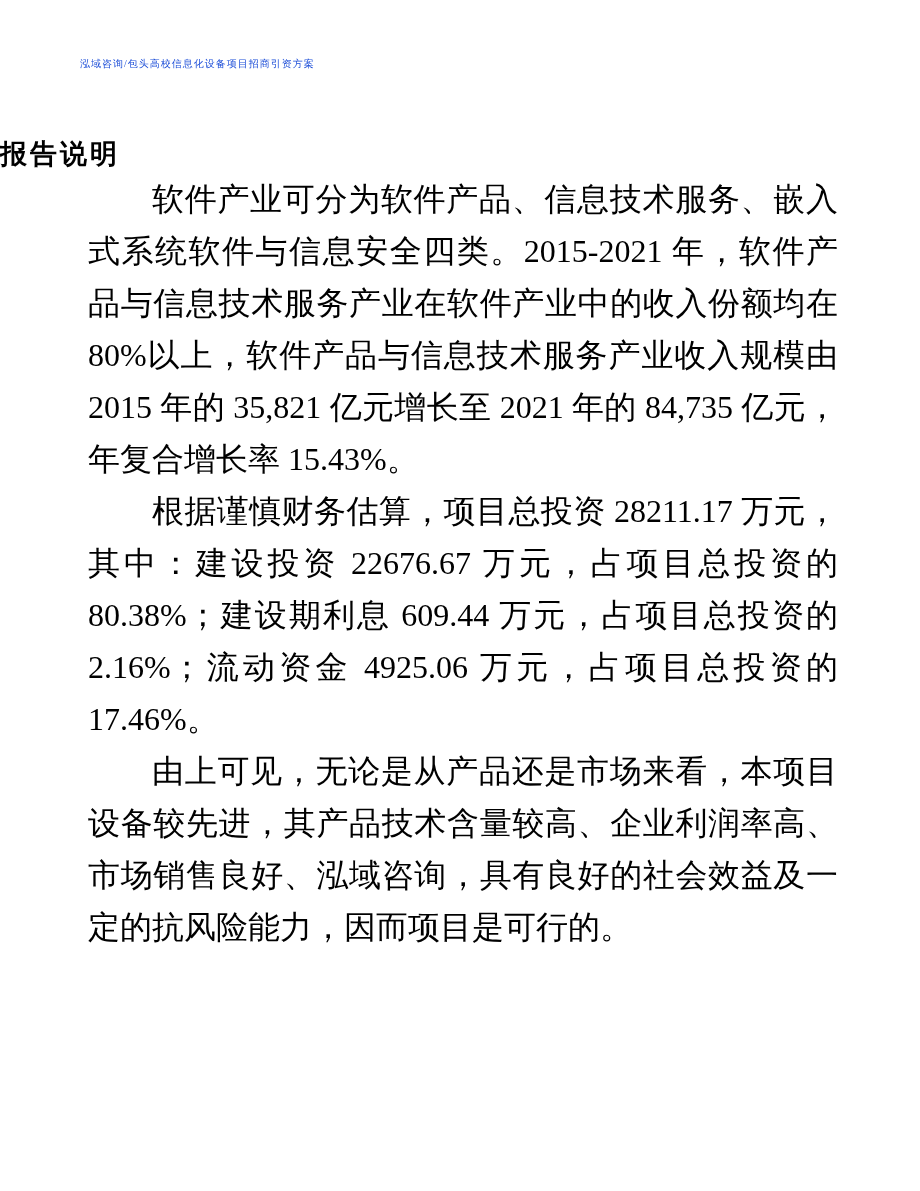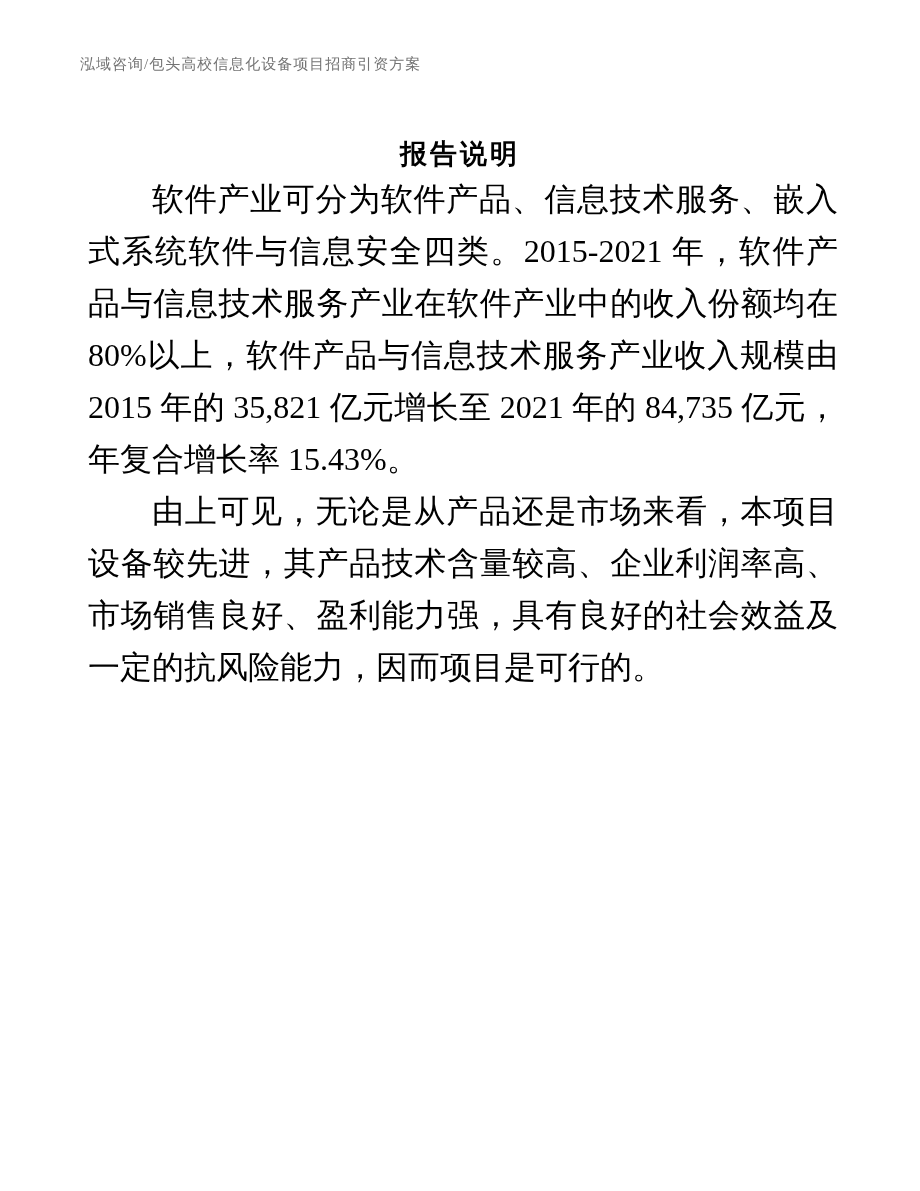--- a/index.html
+++ b/index.html
@@ -14,32 +14,31 @@
     height: 1191px;
     background: #ffffff;
     overflow: hidden;
     font-family: "Liberation Serif", "DejaVu Serif", serif;
     color: #000000;
   }
   .doc-header {
     position: absolute;
     left: 80px;
     top: 53px;
-    font-size: 15px;
+    font-size: 10px;
     line-height: 22px;
-    color: #737373;
+    color: #1d4ed8;
     letter-spacing: 1px;
     white-space: nowrap;
   }
   .doc-title {
     position: absolute;
     left: 0;
     top: 116px;
     width: 100%;
-    text-align: center;
     font-size: 27px;
     line-height: 40px;
     font-weight: bold;
     letter-spacing: 3px;
   }
   .doc-body {
     position: absolute;
     left: 88px;
     top: 173px;
     width: 750px;
@@ -58,16 +57,17 @@
 <body>
 
 <div class="page">
 
   <div class="doc-header">泓域咨询/包头高校信息化设备项目招商引资方案</div>
 
   <h1 class="doc-title">报告说明</h1>
 
   <div class="doc-body">
     <p>软件产业可分为软件产品、信息技术服务、嵌入式系统软件与信息安全四类。2015-2021 年，软件产品与信息技术服务产业在软件产业中的收入份额均在 80%以上，软件产品与信息技术服务产业收入规模由 2015 年的 35,821 亿元增长至 2021 年的 84,735 亿元，年复合增长率 15.43%。</p>
-    <p>由上可见，无论是从产品还是市场来看，本项目设备较先进，其产品技术含量较高、企业利润率高、市场销售良好、盈利能力强，具有良好的社会效益及一定的抗风险能力，因而项目是可行的。</p>
+    <p>根据谨慎财务估算，项目总投资 28211.17 万元，其中：建设投资 22676.67 万元，占项目总投资的 80.38%；建设期利息 609.44 万元，占项目总投资的 2.16%；流动资金 4925.06 万元，占项目总投资的 17.46%。</p>
+    <p>由上可见，无论是从产品还是市场来看，本项目设备较先进，其产品技术含量较高、企业利润率高、市场销售良好、泓域咨询，具有良好的社会效益及一定的抗风险能力，因而项目是可行的。</p>
   </div>
 
 </div>
 
 </body></html>

